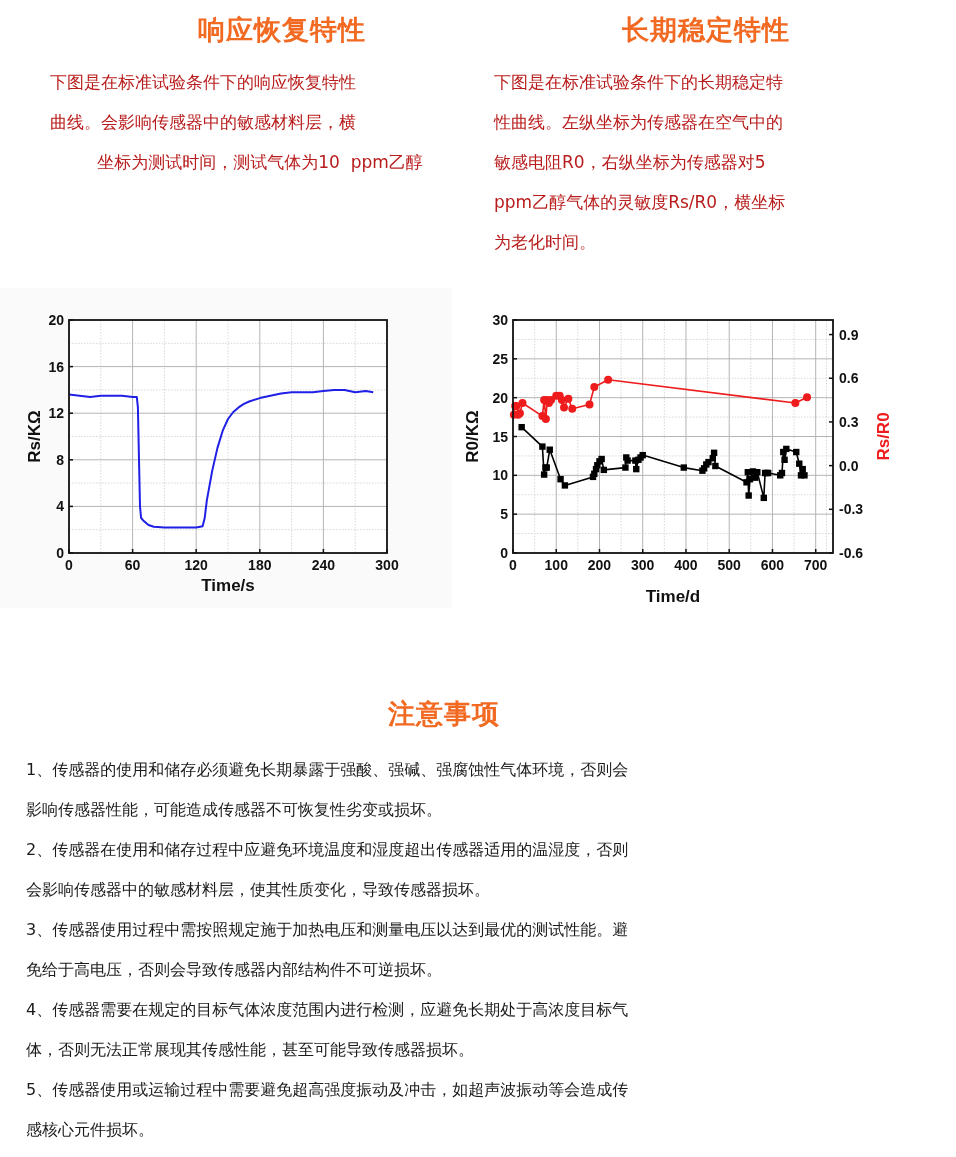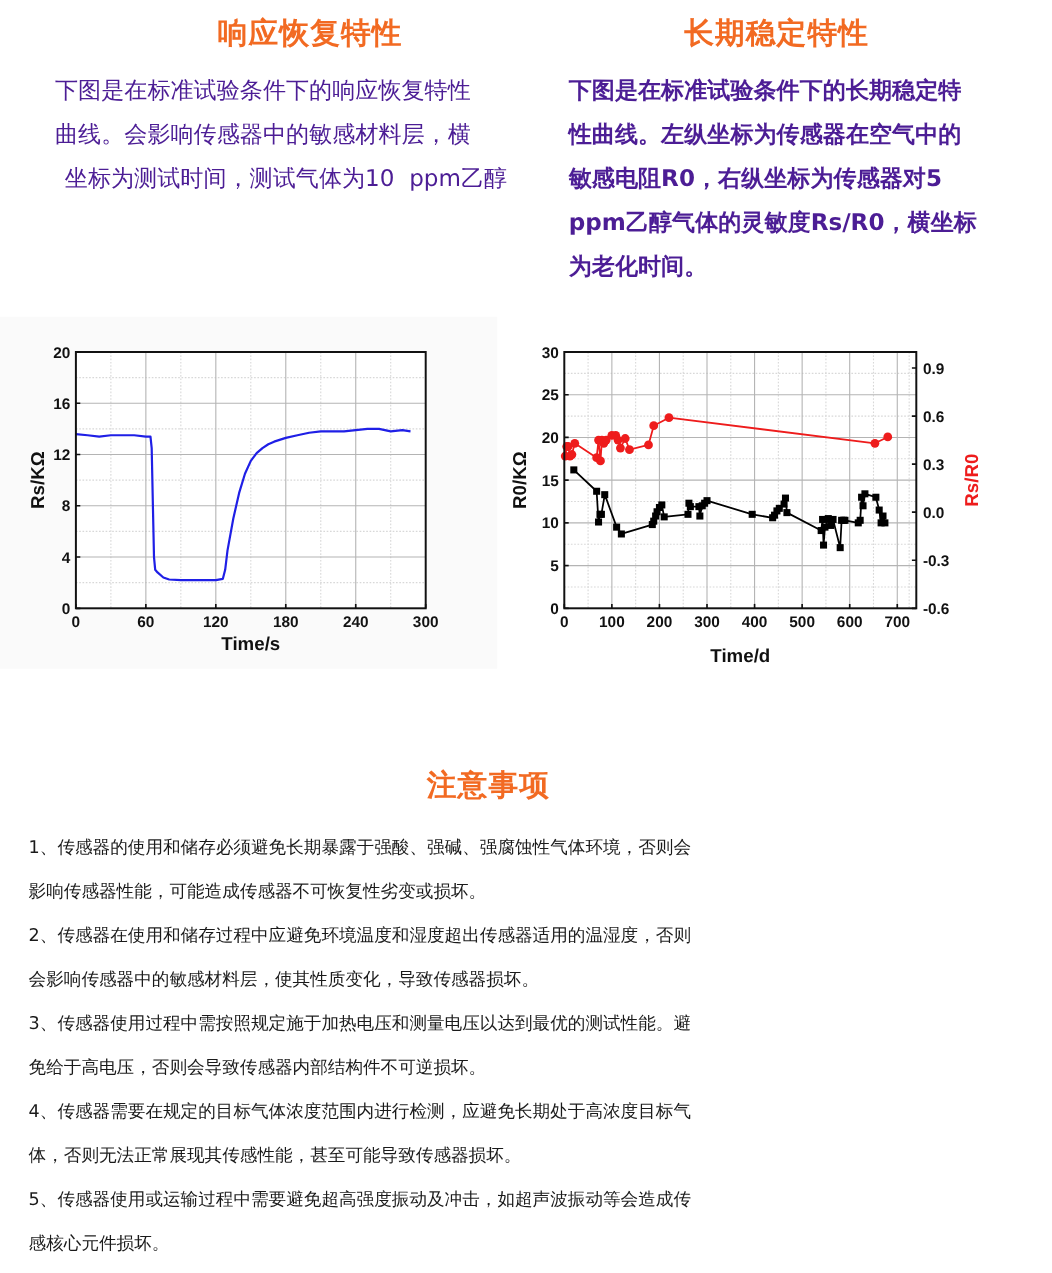--- a/index.html
+++ b/index.html
@@ -1,39 +1,39 @@
 <!DOCTYPE html>
 <html><head>
 <meta charset="utf-8">
 <style>
   html, body { margin:0; padding:0; background:#ffffff; }
   body { width:956px; height:1157px; position:relative; overflow:hidden;
          font-family:"DejaVu Sans", "Liberation Sans", sans-serif; color:#1a1a1a; }
   .sec-title { position:absolute; font-weight:bold; font-size:27px; color:#f26a22;
                letter-spacing:1px; white-space:nowrap; }
-  .para { position:absolute; font-size:21px; line-height:40px; color:#4c1d95; }
+  .para { position:absolute; font-size:17px; line-height:40px; color:#b91c1c; }
   .chart-wrap { position:absolute; }
   .chart-wrap svg { display:block; }
   .notes { position:absolute; left:26px; top:750px; width:880px; }
   .note { font-size:16px; line-height:40px; color:#1a1a1a; }
   .axis-text { font-family:"Liberation Sans", sans-serif; font-weight:bold; }
 </style>
 </head>
 <body>
 
 <div class="sec-title" style="left:162px; top:12px;padding-left:36px;">响应恢复特性</div>
 <div class="sec-title" style="left:622px; top:12px;">长期稳定特性</div>
 
 <div class="para" style="left:50px; top:62px; width:420px;">
   <div>下图是在标准试验条件下的响应恢复特性</div>
   <div>曲线。会影响传感器中的敏感材料层，横</div>
   <div style="white-space:pre;text-align:center;">坐标为测试时间，测试气体为10  ppm乙醇</div>
 </div>
 
-<div class="para" style="left:517px; top:62px; width:420px;font-weight:bold;">
+<div class="para" style="left:494px; top:62px; width:420px;">
   <div>下图是在标准试验条件下的长期稳定特</div>
   <div>性曲线。左纵坐标为传感器在空气中的</div>
   <div>敏感电阻R0，右纵坐标为传感器对5</div>
   <div>ppm乙醇气体的灵敏度Rs/R0，横坐标</div>
   <div>为老化时间。</div>
 </div>
 
 <div class="chart-wrap" style="left:0; top:288px; width:452px; height:320px; background:#fafafa;">
   <svg id="chart-left" width="452" height="320" viewBox="0 288 452 320" xmlns="http://www.w3.org/2000/svg">
       <rect x="69" y="320" width="318" height="233" fill="#ffffff"></rect>

